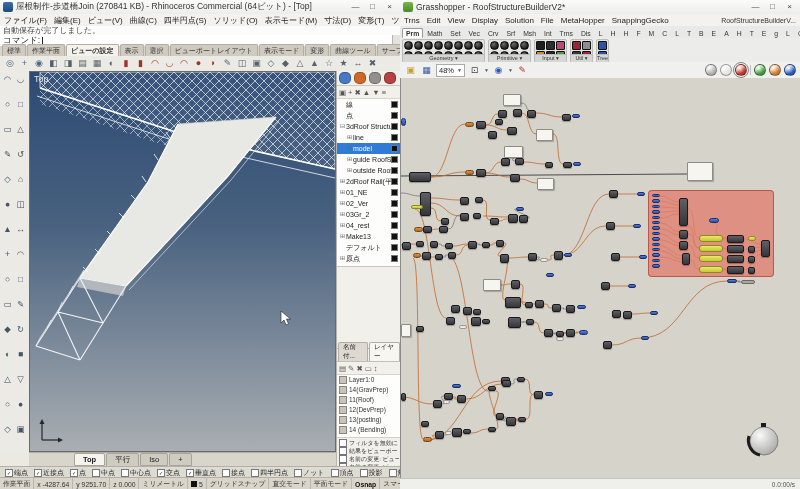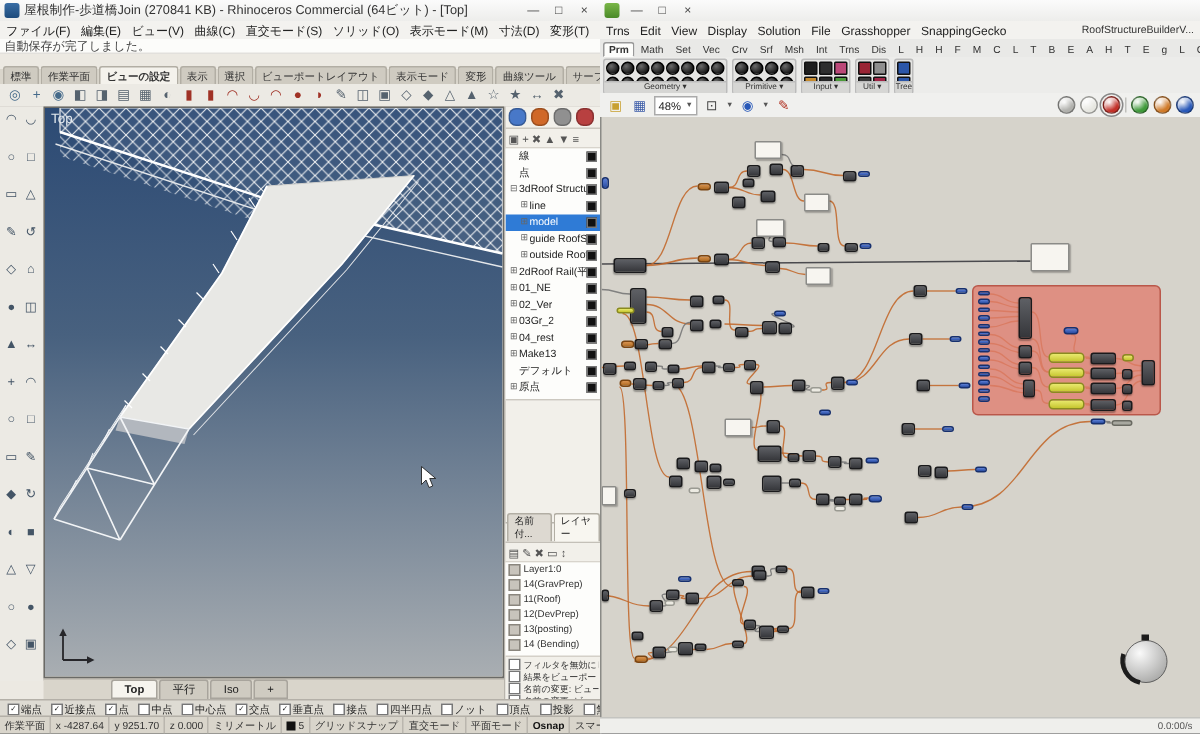--- a/index.html
+++ b/index.html
@@ -130,28 +130,32 @@
         <span class="wbtn">—</span>
         <span class="wbtn">□</span>
         <span class="wbtn close">×</span>
       </span>
     </div>
     <nav class="menubar" id="rh-menus">
         <div class="mi" style="display: inline;">ファイル(F)</div>
         <div class="mi" style="display: inline;">編集(E)</div>
         <div class="mi" style="display: inline;">ビュー(V)</div>
         <div class="mi" style="display: inline;">曲線(C)</div>
-        <div class="mi" style="display: inline;">直交モード(S)</div>
+        <div class="mi" style="display: inline;">四半円点(S)</div>
         <div class="mi" style="display: inline;">ソリッド(O)</div>
         <div class="mi" style="display: inline;">表示モード(M)</div>
         <div class="mi" style="display: inline;">寸法(D)</div>
         <div class="mi" style="display: inline;">変形(T)</div>
         <div class="mi" style="display: inline;">ツール(L)</div>
       </nav>
     <div class="cmdhist">自動保存が完了しました。</div>
+    <div class="cmdline">
+      <span>コマンド:</span><span class="caret"></span>
+      <span class="cmdscroll"></span>
+    </div>
     <div class="tabrow" id="rh-tabs">
         <div class="ttab">標準</div>
         <div class="ttab">作業平面</div>
         <div class="ttab act">ビューの設定</div>
         <div class="ttab">表示</div>
         <div class="ttab">選択</div>
         <div class="ttab">ビューポートレイアウト</div>
         <div class="ttab">表示モード</div>
         <div class="ttab">変形</div>
         <div class="ttab">曲線ツール</div>
@@ -502,34 +506,35 @@
         <div class="seg tog">直交モード</div>
         <div class="seg tog">平面モード</div>
         <div class="seg tog on">Osnap</div>
         <div class="seg tog">スマートトラック</div>
       </div>
   </section>
 
   <section id="gh">
     <div class="titlebar">
       <span class="appicon ghi"></span>
+      <span class="title">Grasshopper - RoofStructureBuilderV2*</span>
       <span class="winbtns">
         <span class="wbtn">—</span>
         <span class="wbtn">□</span>
         <span class="wbtn close">×</span>
       </span>
     </div>
     <nav class="menubar" id="gh-menus">
         <div class="mi">Trns</div>
         <div class="mi">Edit</div>
         <div class="mi">View</div>
         <div class="mi">Display</div>
         <div class="mi">Solution</div>
         <div class="mi">File</div>
-        <div class="mi">Grasshopper</div>
+        <div class="mi">MetaHopper</div>
         <div class="mi">SnappingGecko</div>
       <span class="ghdoc">RoofStructureBuilderV...</span>
     </nav>
     <div class="ghtabs" id="gh-tabs">
         <div class="gtab act">Prm</div>
         <div class="gtab">Math</div>
         <div class="gtab">Set</div>
         <div class="gtab">Vec</div>
         <div class="gtab">Crv</div>
         <div class="gtab">Srf</div>

